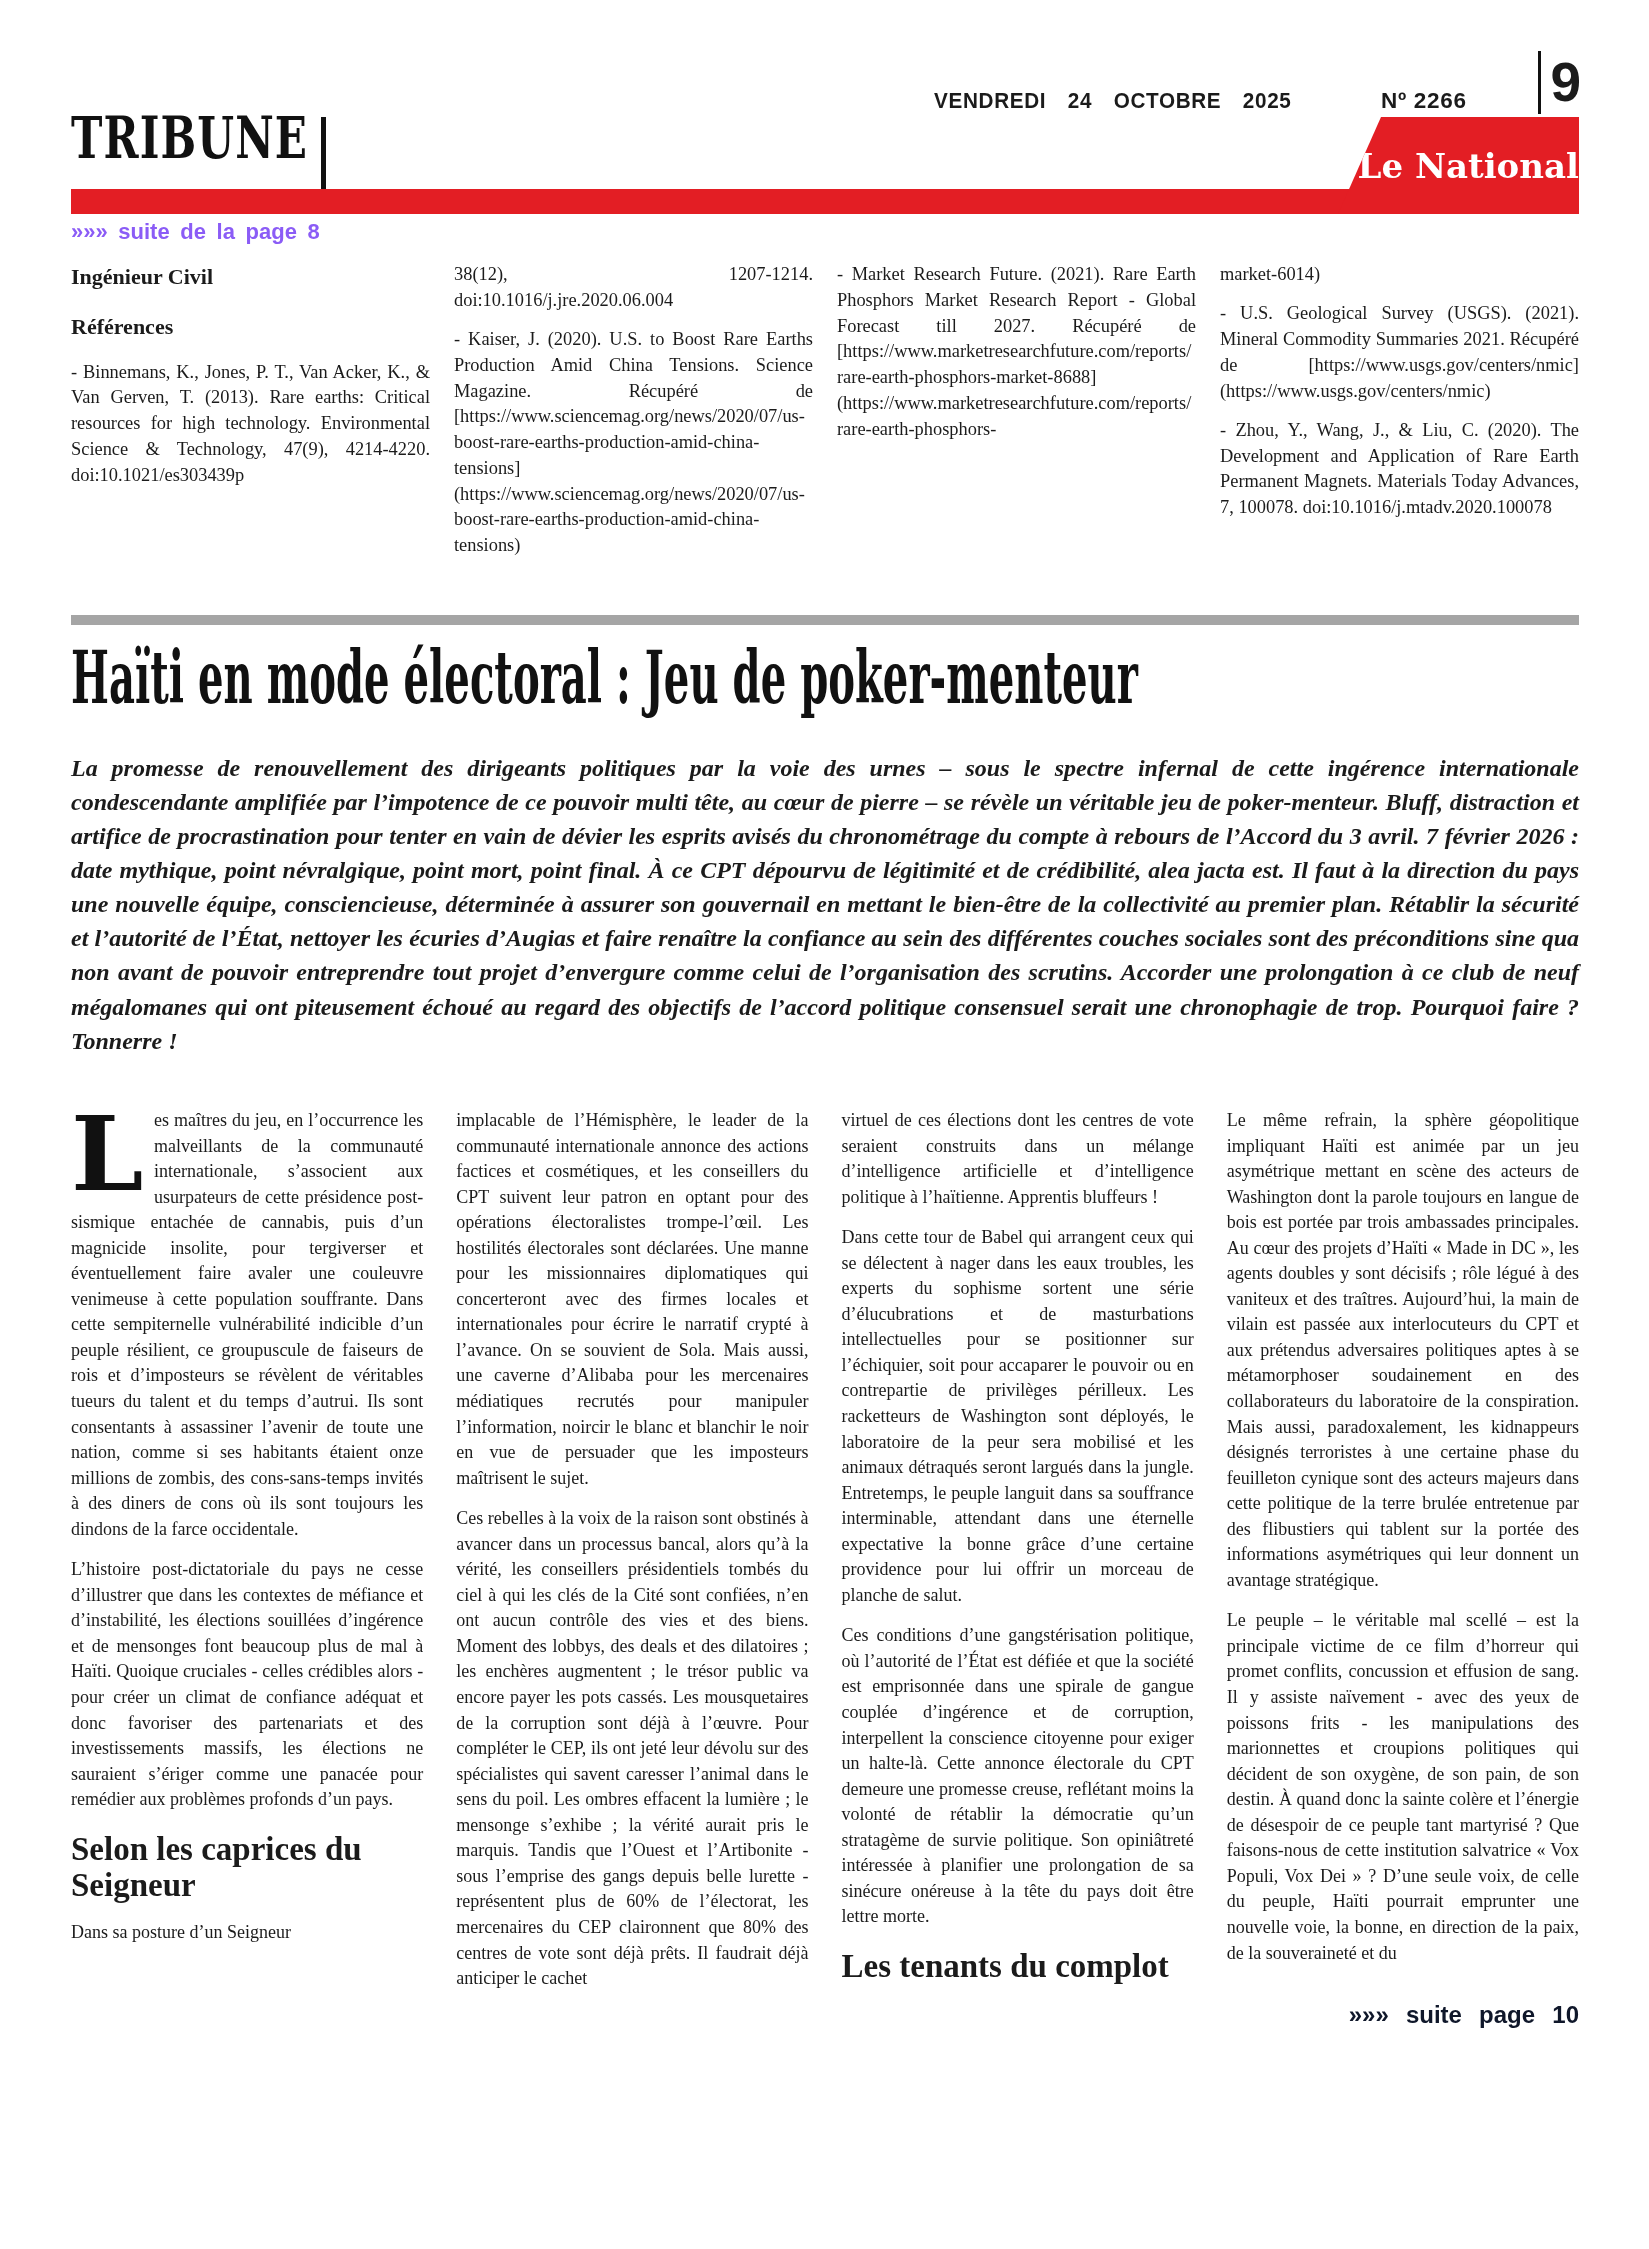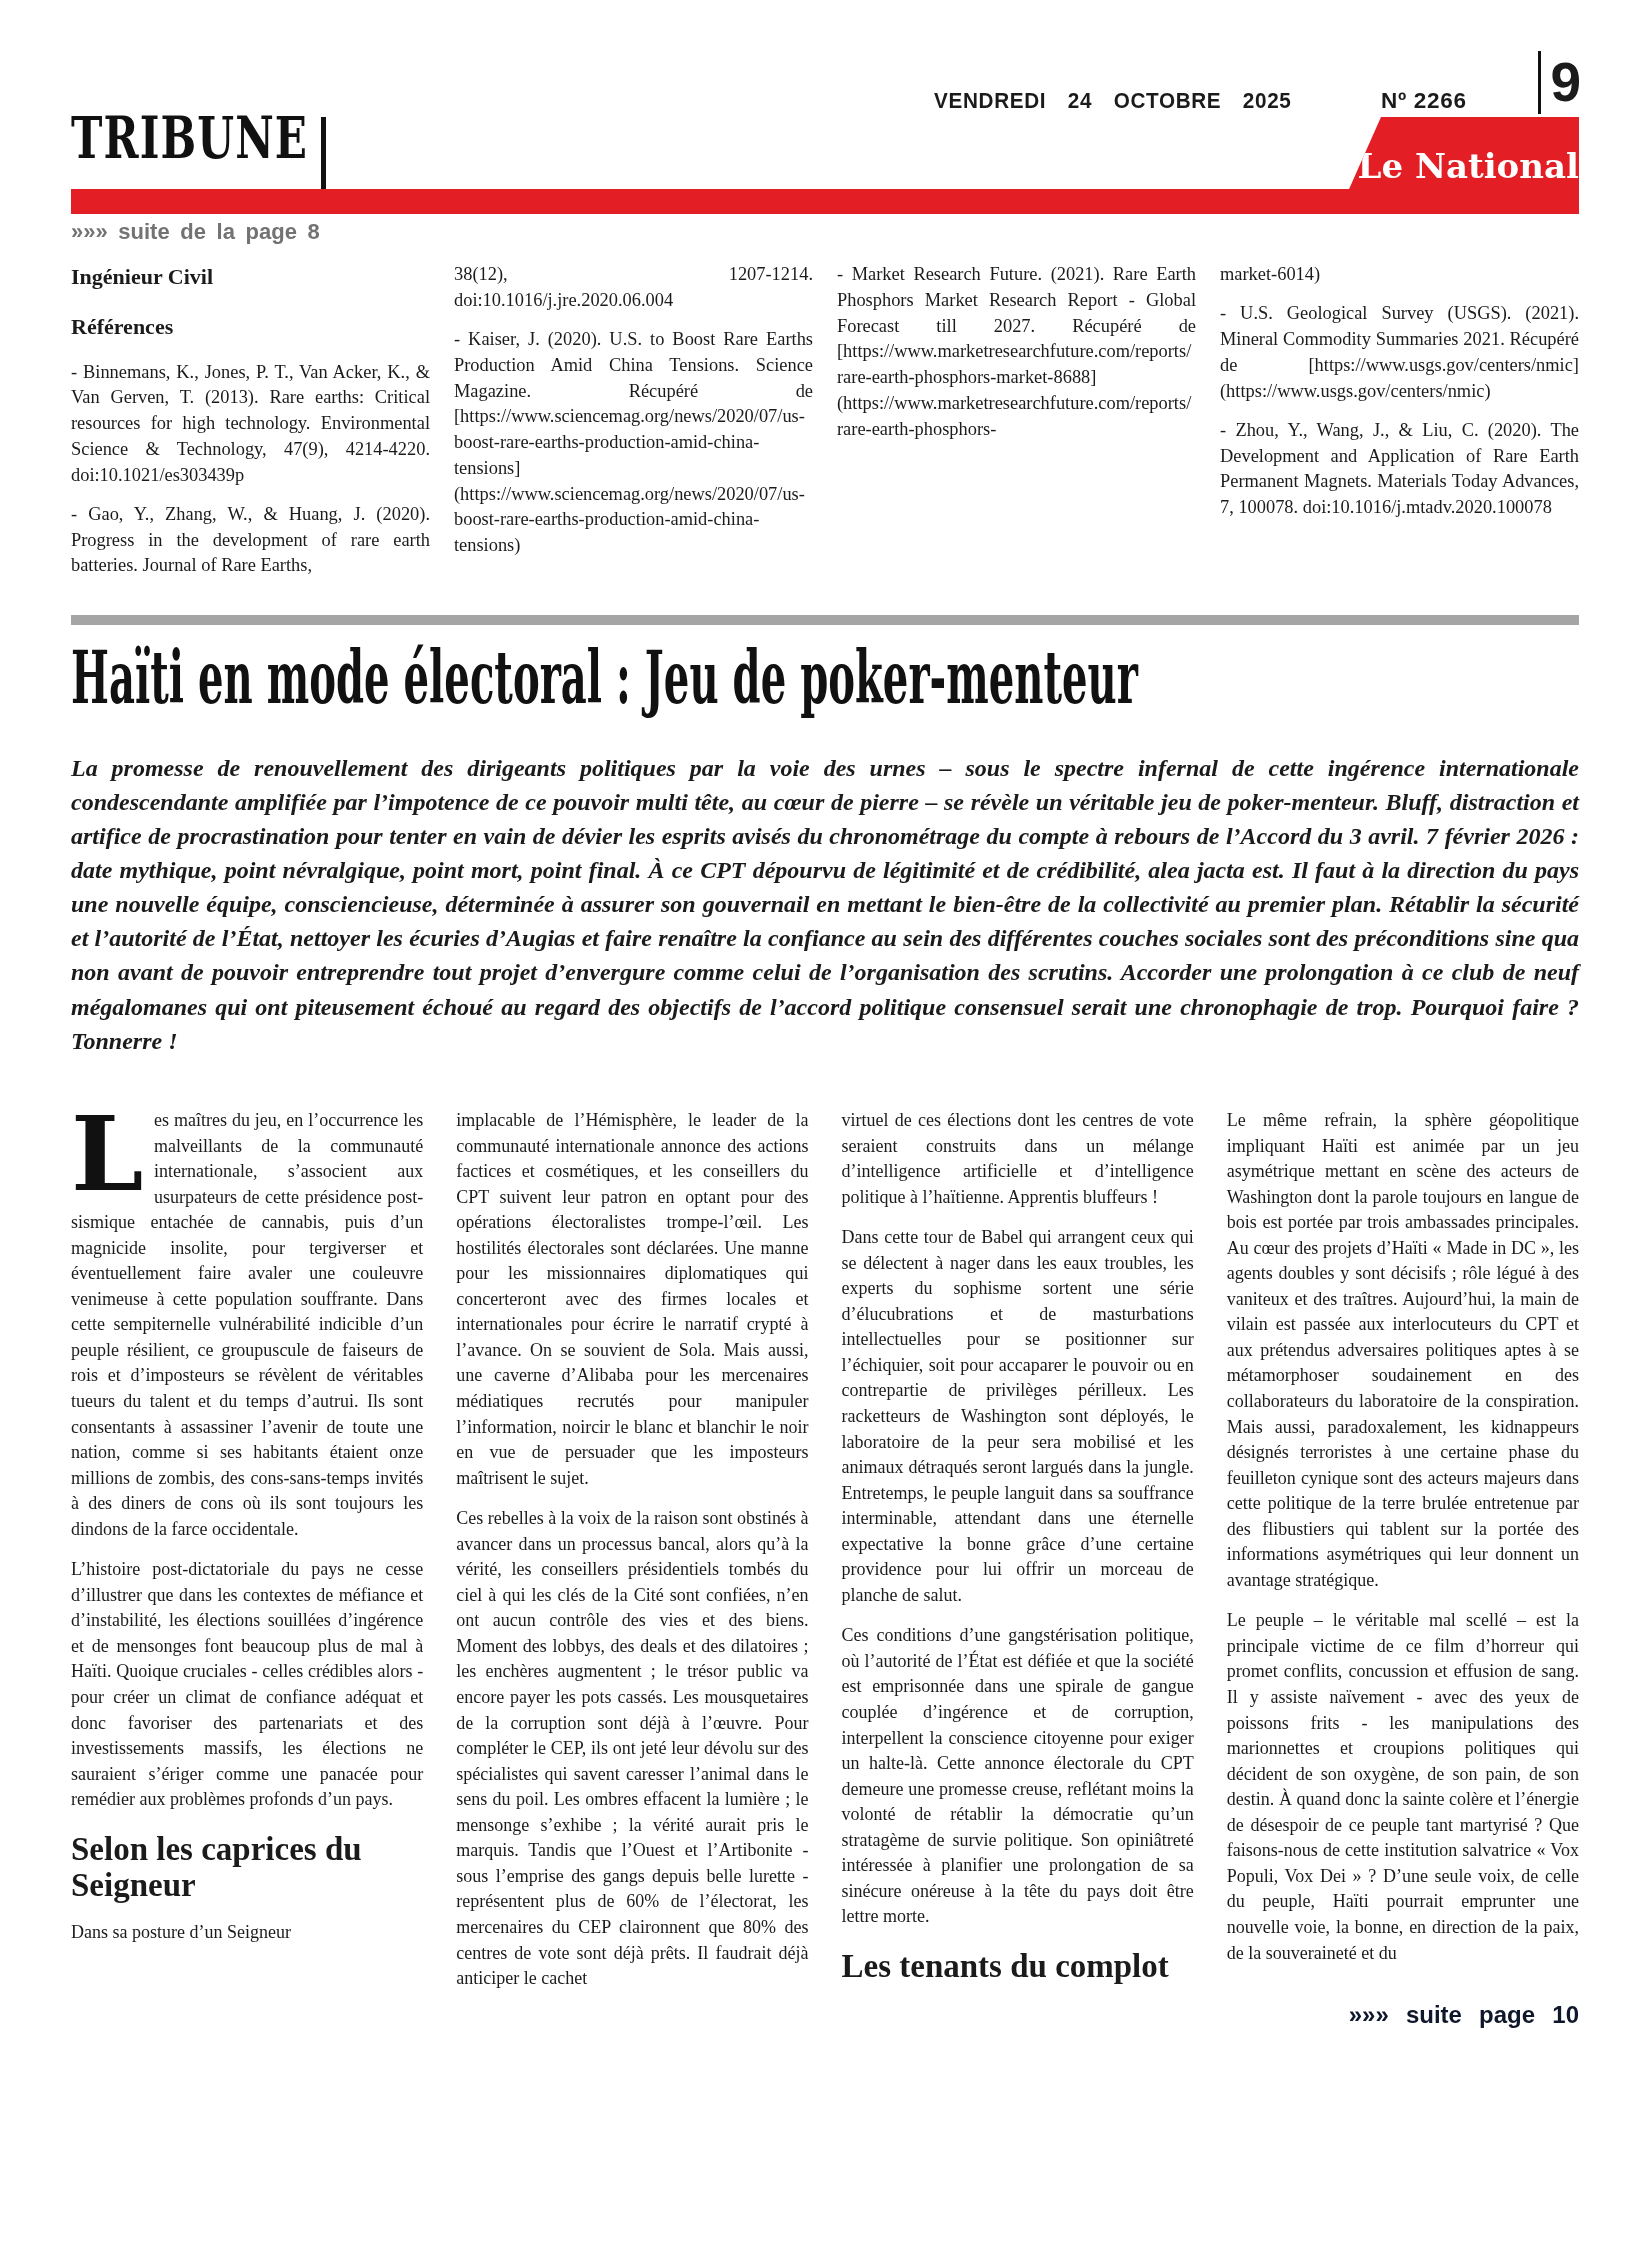--- a/index.html
+++ b/index.html
@@ -30,21 +30,21 @@
   .red-bar{position:absolute;top:189px;left:71px;right:71px;height:25px;background:#e31e24;}
   .lenational{
     position:absolute;top:117px;right:71px;width:241px;height:97px;background:#e31e24;
     clip-path:polygon(43px 0,100% 0,100% 100%,0 100%);
     display:flex;align-items:center;justify-content:center;
   }
   .lenational span{
     color:#ffffff;font-family:"DejaVu Serif",serif;font-weight:bold;font-size:34px;padding-left:19.5px;
   }
   .suite-from{
-    position:absolute;top:219px;left:71px;color:#737373;
+    position:absolute;top:219px;left:71px;color:#8b5cf6;
     font-family:"Liberation Sans",sans-serif;font-size:22px;font-weight:bold;word-spacing:4.5px;
   }
 
   
   .refs{
     position:absolute;top:262px;left:71px;right:71px;
     display:grid;grid-template-columns:repeat(4,1fr);column-gap:24px;
     font-size:18.4px;line-height:1.40;text-align:justify;
   }
   .ref-title{font-weight:bold;font-size:22px;margin:0 0 19.5px 0;text-align:left;}
@@ -103,21 +103,20 @@
   <div class="lenational">
     <span>Le National</span>
   </div>
   <div class="suite-from">»»» suite de la page 8</div>
 
   <div class="refs">
       <div class="ref-col">
         <p class="ref-title">Ingénieur Civil</p>
         <p class="ref-subtitle">Références</p>
         <p class="ref-para">- Binnemans, K., Jones, P. T., Van Acker, K., &amp; Van Gerven, T. (2013). Rare earths: Critical resources for high technology. Environmental Science &amp; Technology, 47(9), 4214-4220. doi:10.1021/es303439p</p>
-        <p class="ref-para">- Gao, Y., Zhang, W., &amp; Huang, J. (2020). Progress in the development of rare earth batteries. Journal of Rare Earths,</p>
       </div>
       <div class="ref-col">
         <p class="ref-para">38(12), 1207-1214. doi:10.1016/j.jre.2020.06.004</p>
         <p class="ref-para">- Kaiser, J. (2020). U.S. to Boost Rare Earths Production Amid China Tensions. Science Magazine. Récupéré de [https://www.sciencemag.org/news/2020/07/us-boost-rare-earths-production-amid-china-tensions](https://www.sciencemag.org/news/2020/07/us-boost-rare-earths-production-amid-china-tensions)</p>
       </div>
       <div class="ref-col">
         <p class="ref-para">- Market Research Future. (2021). Rare Earth Phosphors Market Research Report - Global Forecast till 2027. Récupéré de [https://www.marketresearchfuture.com/reports/rare-earth-phosphors-market-8688](https://www.marketresearchfuture.com/reports/rare-earth-phosphors-</p>
       </div>
       <div class="ref-col">
         <p class="ref-para">market-6014)</p>

